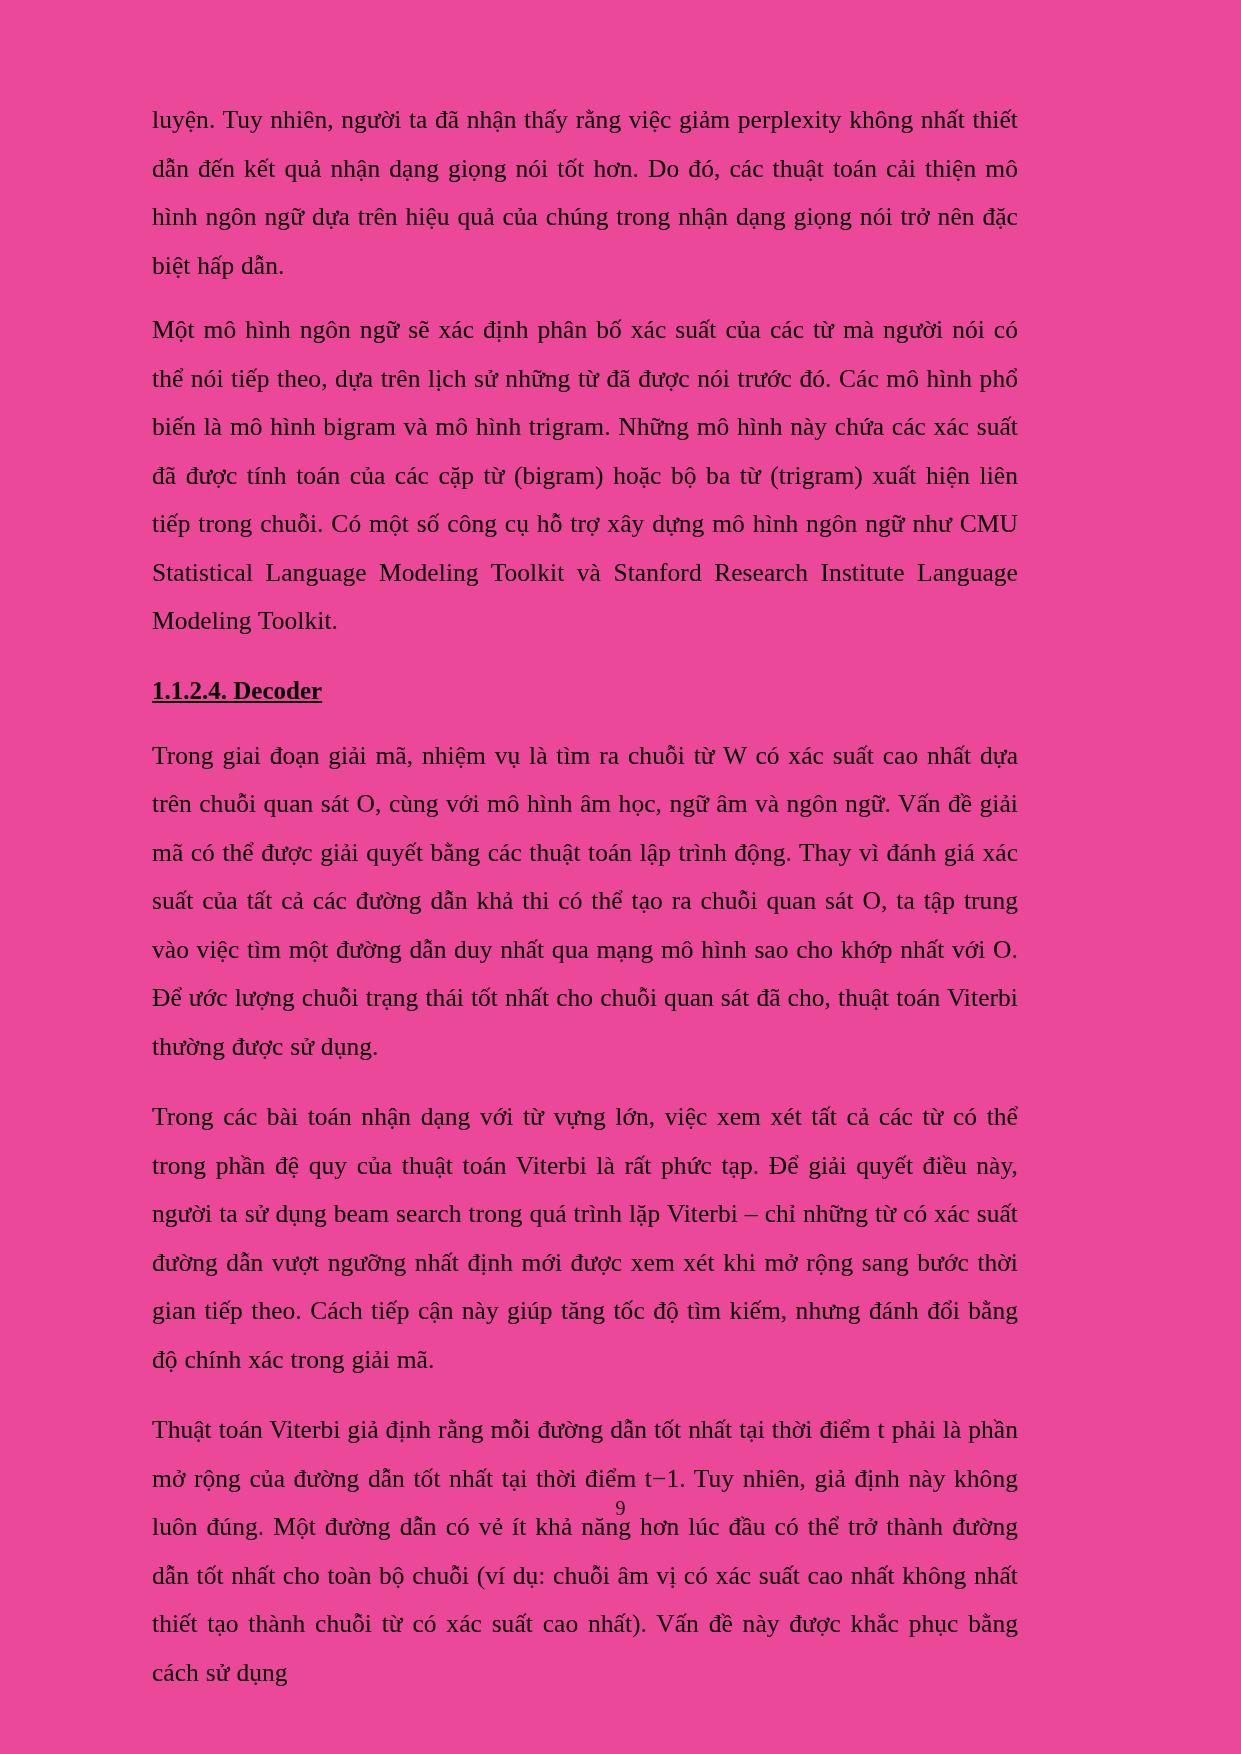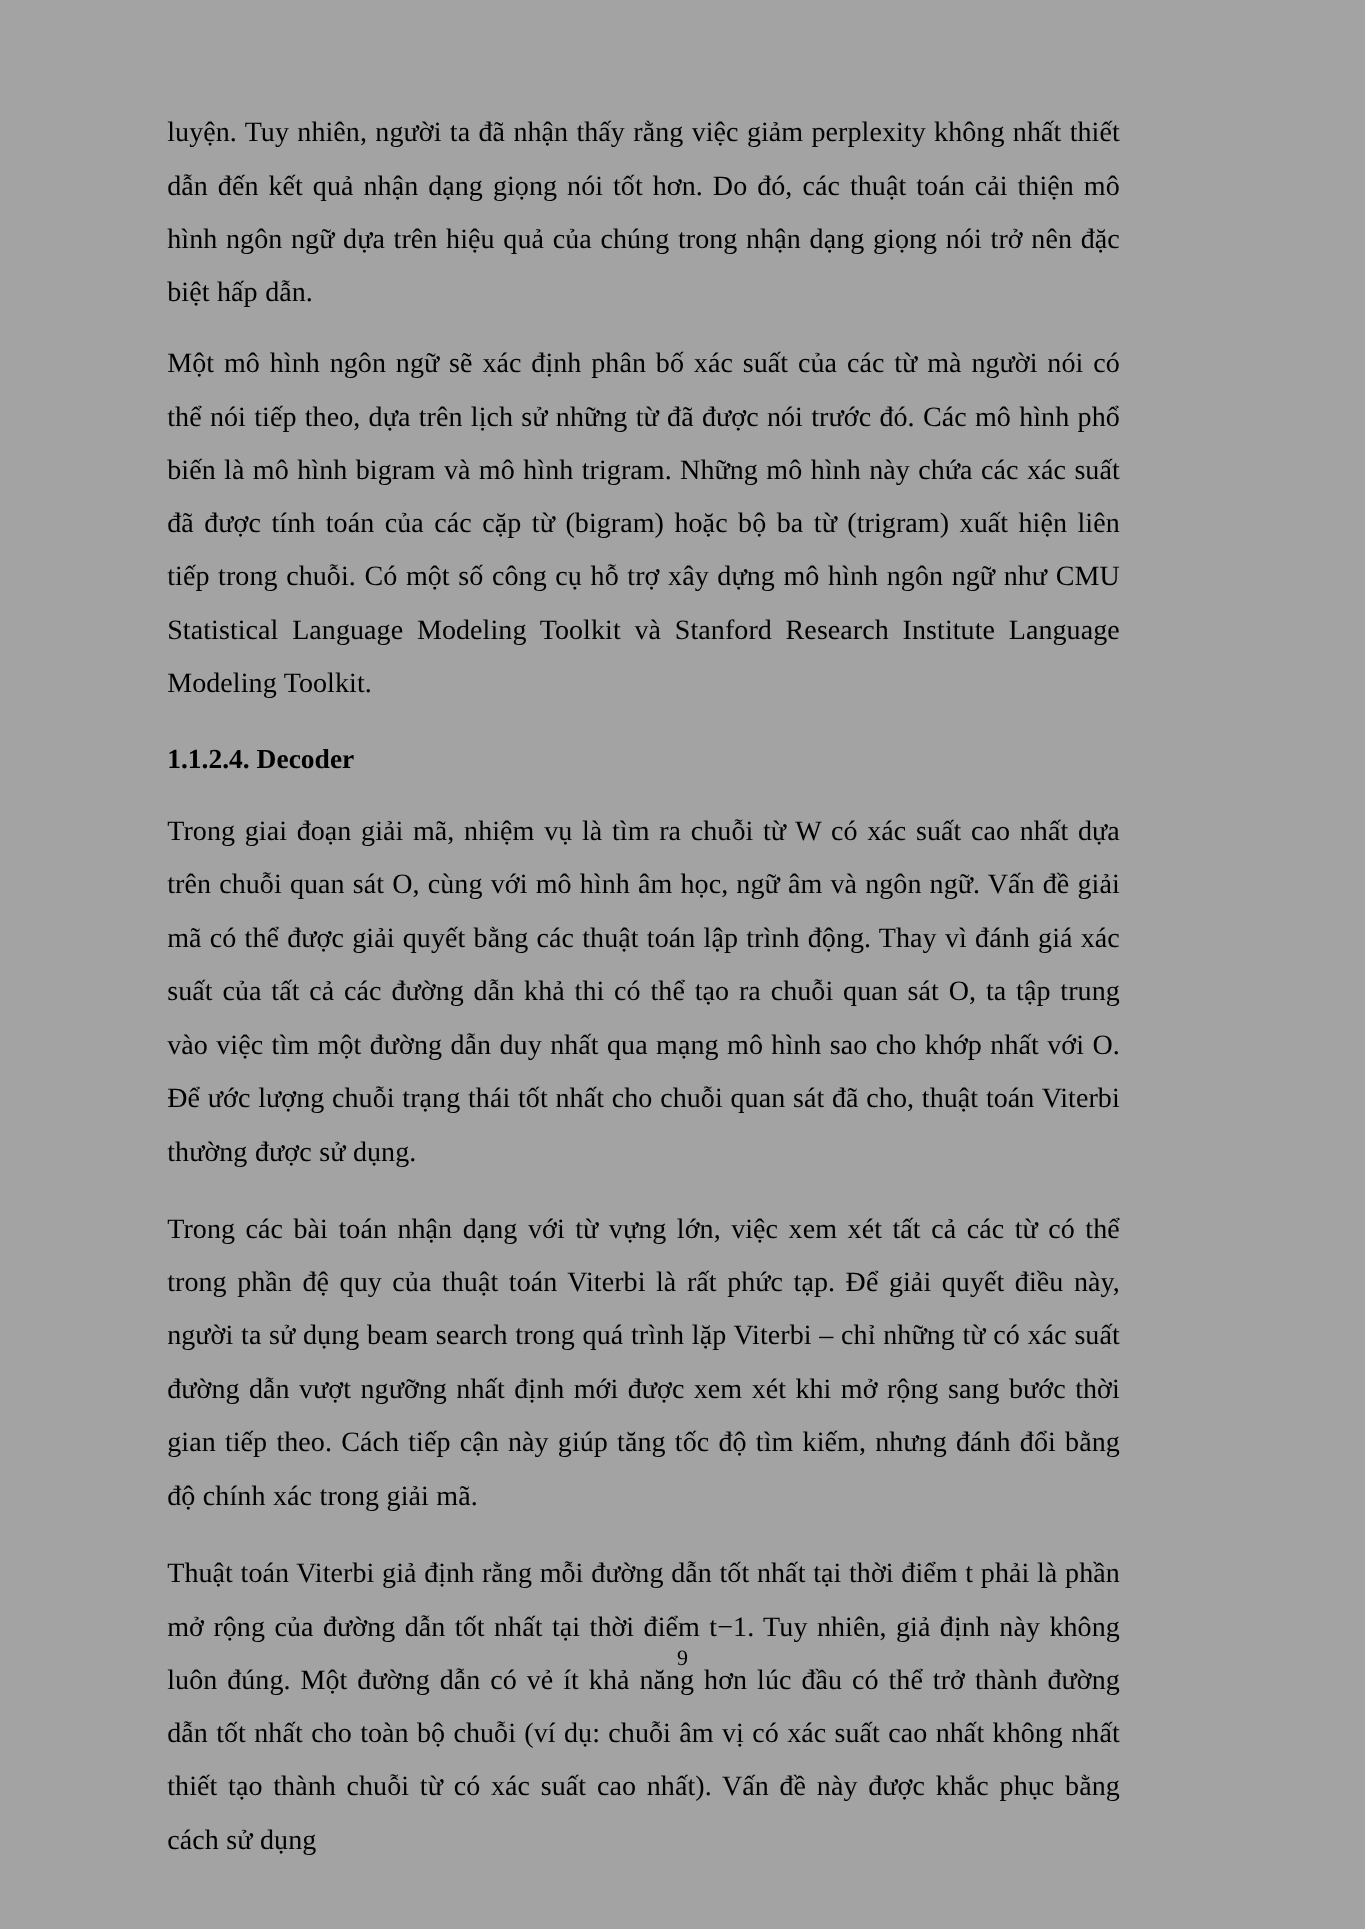--- a/index.html
+++ b/index.html
@@ -8,21 +8,21 @@
     background: #ffffff;
   }
   body {
     font-family: "Liberation Serif", "DejaVu Serif", serif;
     color: #000000;
   }
   .page {
     position: relative;
     width: 1241px;
     height: 1754px;
-    background: #a3a3a3;
+    background: #ec4899;
     box-sizing: border-box;
     overflow: hidden;
   }
   .content {
     position: absolute;
     left: 152px;
     top: 96px;
     width: 866px;
   }
   .para {
@@ -37,20 +37,21 @@
   }
   .para.gap-after {
     margin-bottom: 22px;
   }
   .heading {
     font-size: 25px;
     font-weight: bold;
     line-height: 46px;
     margin: 14px 0 18px 0;
     text-align: left;
+    text-decoration: underline;
   }
   .page-number {
     position: absolute;
     left: 0;
     top: 1496px;
     width: 1241px;
     text-align: center;
     font-size: 20px;
     line-height: 24px;
   }

